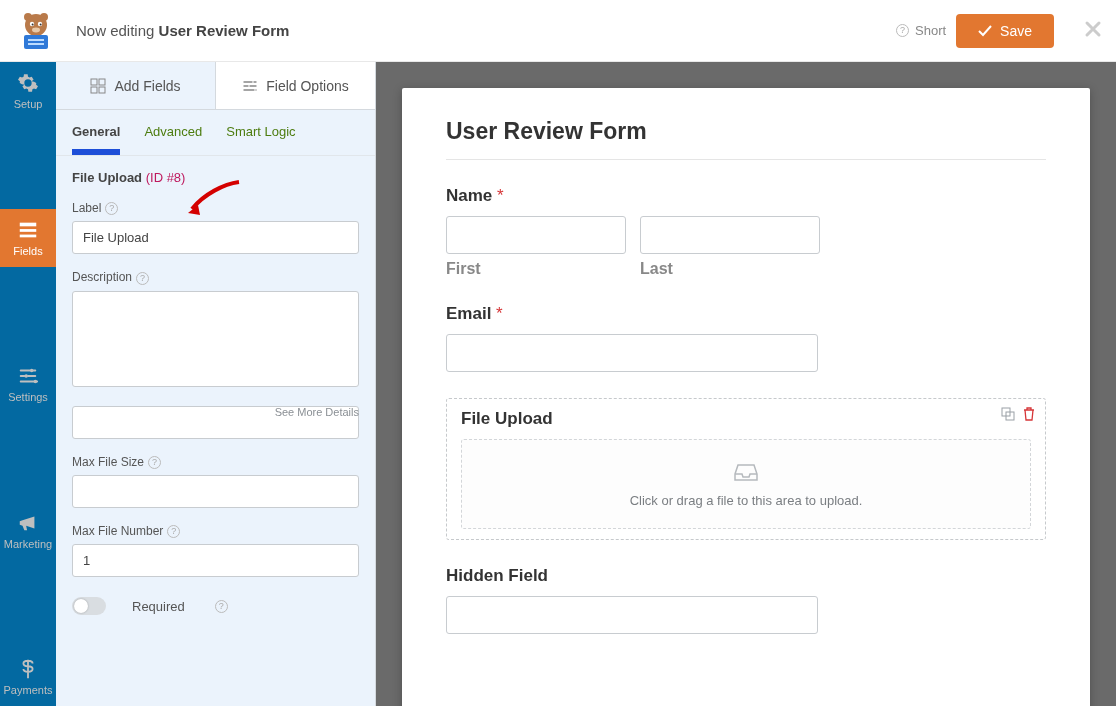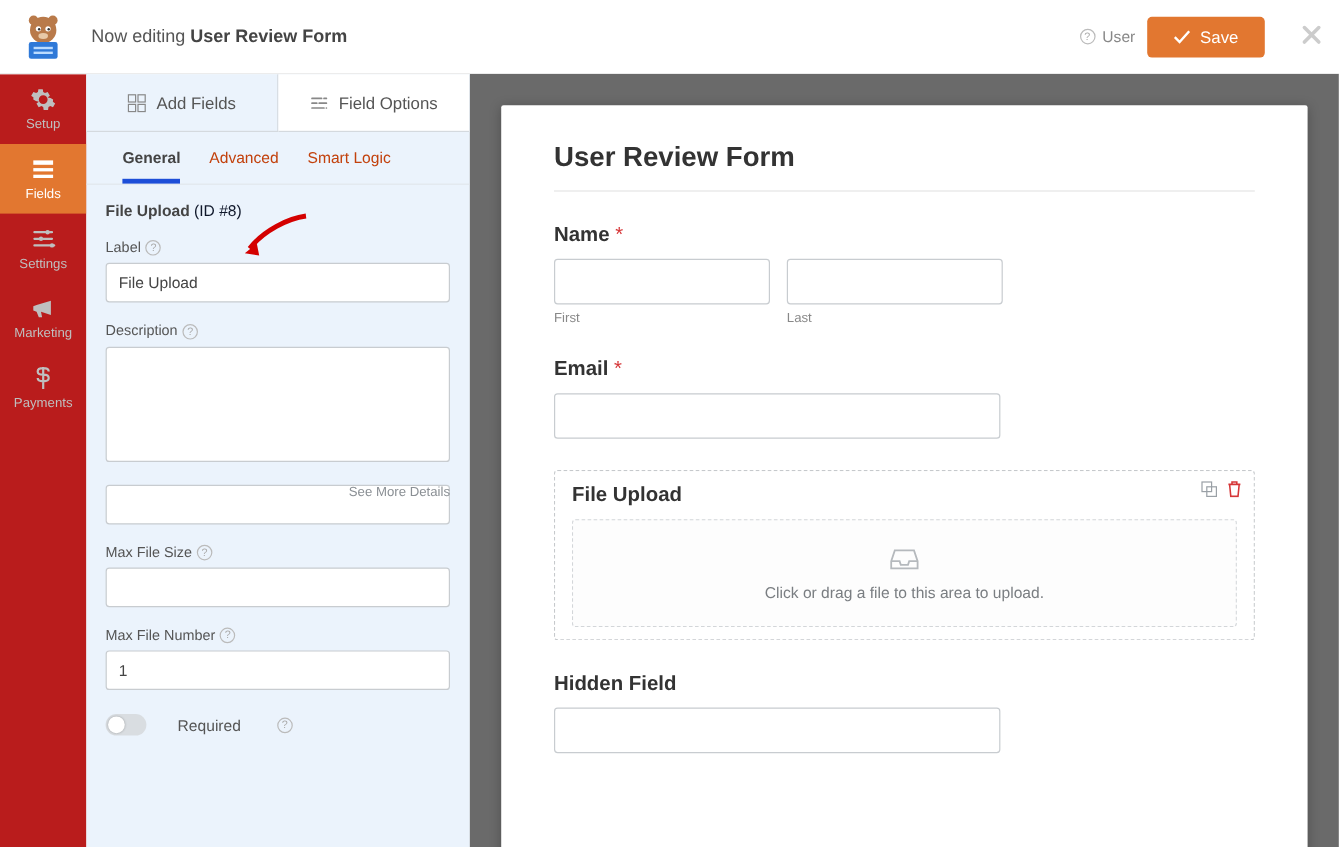--- a/index.html
+++ b/index.html
@@ -11,57 +11,57 @@
   .editing-label { font-size:15px; color:#555; }
   .editing-label strong { font-weight:600; color:#444;}
   .topbar-right { margin-left:auto; display:flex; align-items:center; gap:10px; }
   .help-link { color:#888; display:flex; align-items:center; gap:6px; font-size:13px; }
   .btn-group { display:flex; border:1px solid #ccc; border-radius:4px; overflow:hidden; }
   .btn-group button { background:#fff; border:none; padding:9px 16px; font-size:13px; color:#555; display:flex; align-items:center; gap:7px; cursor:pointer; }
   .btn-group button + button { border-left:1px solid #ccc; }
   .btn-save { background:#e27730; color:#fff; border:none; border-radius:4px; padding:9px 22px; font-size:14px; font-weight:500; display:flex; align-items:center; gap:8px; cursor:pointer; }
   .close-x { margin-left:20px; color:#ccc; font-size:22px; cursor:pointer; font-weight:bold;}
   .body { flex:1; display:flex; min-height:0; }
-  .leftnav { width:72px; background:#b91c1c; display:flex; flex-direction:column; }
+  .leftnav { width:56px; background:#0369a1; display:flex; flex-direction:column;justify-content:space-between; }
   .leftnav-item { height:58px; display:flex; flex-direction:column; align-items:center; justify-content:center; gap:4px; color:#bfbfbf; font-size:11px; cursor:pointer; }
   .leftnav-item.active { background:#e27730; color:#fff; }
   .leftnav-item svg { width:22px; height:22px; fill:currentColor; }
   .sidepanel { width:320px; background:#ebf3fc; border-right:1px solid #d4d9de; display:flex; flex-direction:column; }
   .panel-tabs { display:flex; height:48px; }
   .panel-tab { flex:1; display:flex; align-items:center; justify-content:center; gap:8px; font-size:14px; color:#555; cursor:pointer; background:#ebf3fc; border-bottom:1px solid #d4d9de;}
   .panel-tab.active { background:#fff; border-top:0; border-bottom:1px solid #d4d9de; background:#fff; }
   .panel-tab:not(.active) { background:#ebf3fc; }
   .panel-tabs .panel-tab:first-child { border-right:1px solid #d4d9de; }
   .subtabs { display:flex; gap:24px; padding:14px 16px 0; border-bottom:1px solid #e1e6eb; margin:0 0 14px 0;}
-  .subtab { font-size:13px; color:#c2410c; padding-bottom:10px; cursor:pointer; }
-  .subtab.active { color:#444; font-weight:600; border-bottom:4px solid #1d4ed8;margin-left:14px; }
+  .subtab { font-size:13px; color:#4d7c0f; padding-bottom:10px; cursor:pointer; }
+  .subtab.active { color:#444; font-weight:600; border-bottom:6px solid #1d4ed8; }
   .panel-body { flex:1; overflow-y:auto; padding:0 16px 20px; }
   .field-title { font-size:13px; font-weight:600; color:#444; margin-bottom:16px; }
-  .field-title .muted { color:#0f172a; font-weight:400;text-align:right; }
+  .field-title .muted { color:#be185d; font-weight:400;text-align:right; }
   .form-row { margin-bottom:16px; position:relative;}
   .form-row label { display:block; font-size:12px; color:#555; margin-bottom:6px; }
   .help-q { display:inline-block; width:13px; height:13px; border:1px solid #bbb; border-radius:50%; font-size:9px; line-height:11px; text-align:center; color:#aaa; margin-left:4px; vertical-align:middle;}
   .input, .textarea { width:100%; border:1px solid #c8ccd0; background:#fff; border-radius:3px; padding:8px 10px; font-size:13px; color:#444; }
   .textarea { height:96px; resize:none; }
   .see-more { position:absolute; right:0; top:0; font-size:11px; color:#8a8f94; cursor:pointer;}
   .toggle-row { display:flex; align-items:center; gap:26px; margin-top:20px; font-size:13px; color:#555; }
   .toggle { width:34px; height:18px; background:#d9dde1; border-radius:10px; position:relative; cursor:pointer; }
   .toggle::after { content:""; width:14px; height:14px; background:#fff; border-radius:50%; position:absolute; top:2px; left:2px; box-shadow:0 0 2px rgba(0,0,0,.3);}
   .canvas-wrap { flex:1; background:#6a6a6a; overflow:auto; padding:26px; }
   .canvas { background:#fff; border-radius:2px; width:100%; min-height:640px; padding:30px 44px 40px; box-shadow:0 2px 10px rgba(0,0,0,.25); }
   .canvas h1 { font-size:23px; font-weight:600; color:#333; margin-bottom:14px; }
   .canvas hr { border:none; border-top:1px solid #e5e5e5; margin-bottom:26px; }
   .cf-row { margin-bottom:26px; }
   .cf-label { font-size:17px; font-weight:600; color:#333; margin-bottom:10px; display:block;}
   .req { color:#d63638; font-weight:400;}
   .cf-input { width:100%; max-width:372px; height:38px; border:1px solid #c8ccd0; border-radius:3px; background:#fff; }
   .name-grid { display:flex; gap:14px; }
   .name-col { display:flex; flex-direction:column; }
   .name-col .cf-input { width:180px; }
-  .sublabel { font-size:11px; color:#888; margin-top:6px; }
+  .sublabel { font-size:16px; color:#888; margin-top:6px;font-weight:bold; }
   .file-block { border:1px dashed #c6c9cc; border-radius:3px; padding:10px 14px; position:relative;}
   .file-block .cf-label { font-weight:600; }
   .file-block .actions { position:absolute; right:10px; top:8px; display:flex; gap:8px; color:#9aa0a6;}
   .file-block .actions .del { color:#d63638;}
   .dropzone { margin-top:10px; border:1px dashed #d3d6d9; border-radius:3px; height:90px; display:flex; flex-direction:column; align-items:center; justify-content:center; gap:10px; color:#7a7e82; font-size:13px; background:#fdfdfd;}
   .dropzone svg { width:26px; height:22px; stroke:#b5b9bd; fill:none; stroke-width:1.5;}
   .arrow { position:absolute; width:60px; height:40px; fill:#d40000; pointer-events:none;}
   .panel-tab svg{width:16px;height:16px;}
 </style>
 </head>
@@ -83,21 +83,21 @@
           <rect x="14" y="30" width="16" height="2" fill="#bcdcff"></rect>
           <rect x="14" y="34" width="16" height="2" fill="#bcdcff"></rect>
         </svg>
     </div>
     <div class="editing-label">
       <span>Now editing </span><strong>User Review Form</strong>
     </div>
     <div class="topbar-right">
       <div class="help-link">
         <span class="help-q">?</span>
-        <span>User</span>
+        <span>Short</span>
       </div>
       <button class="btn-save">
         <svg width="14" height="12" viewBox="0 0 14 12">
             <path d="M1 6l4 4 8-9" fill="none" stroke="#fff" stroke-width="2"></path>
           </svg>
         <span>Save</span>
       </button>
       <div class="close-x">
         <svg width="18" height="18" viewBox="0 0 18 18">
             <path d="M3 3l12 12M15 3L3 15" stroke="#ccc" stroke-width="3" stroke-linecap="round"></path>

